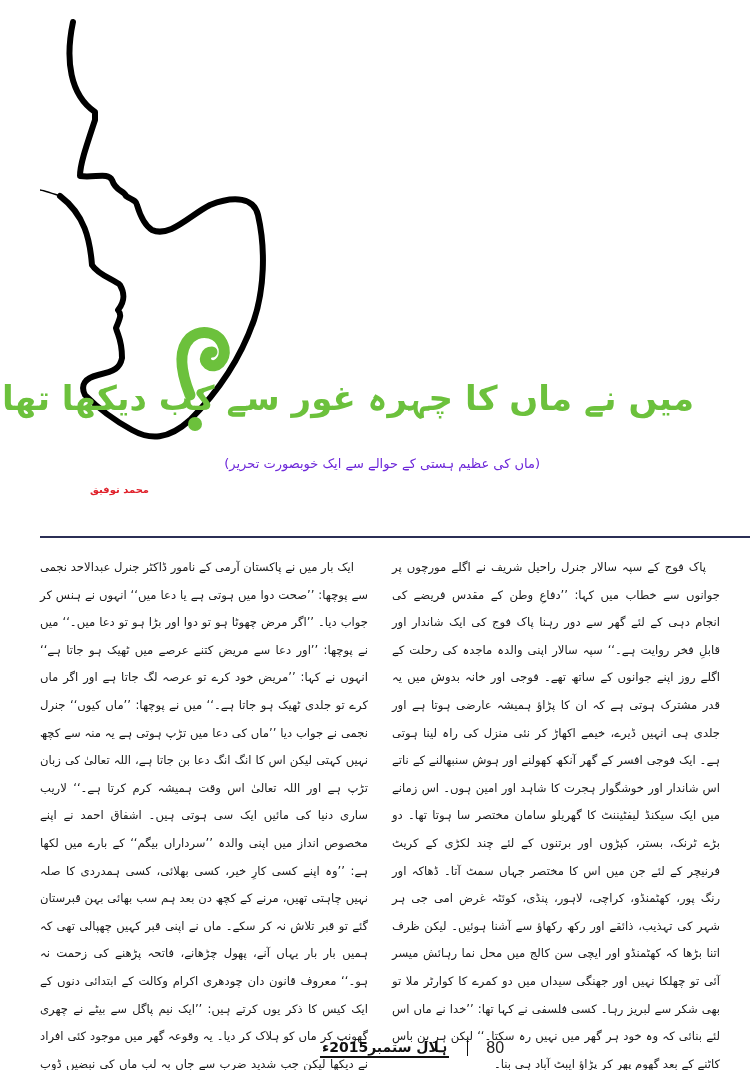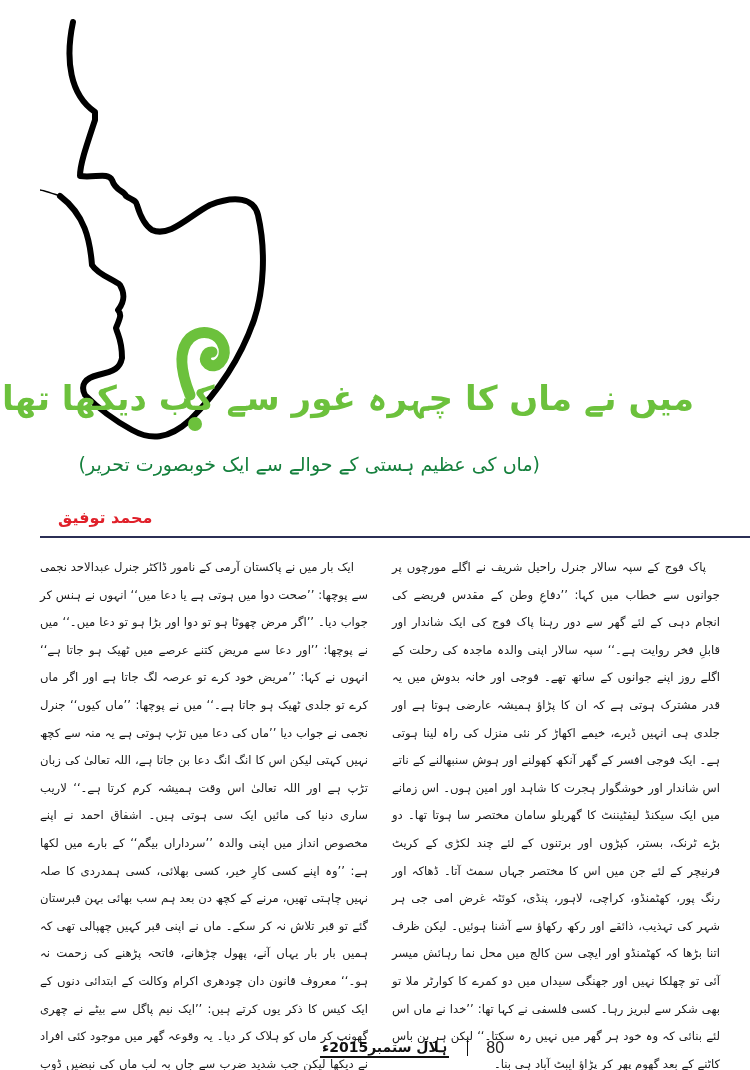--- a/index.html
+++ b/index.html
@@ -10,26 +10,26 @@
 
     .title {
       position: absolute; right: 56px; top: 368px; width: 470px;
       direction: rtl; text-align: right;
       font-family: "DejaVu Sans", sans-serif;
       font-size: 34px; line-height: 60px; color: #6cc13c; white-space: nowrap;
     }
     .subtitle {
       position: absolute; right: 210px; top: 452px;
       direction: rtl; font-family: "DejaVu Sans", sans-serif;
-      font-size: 19px; line-height: 24px; color: #15803d; white-space: nowrap;
+      font-size: 13px; line-height: 24px; color: #6d28d9; white-space: nowrap;
     }
     .byline {
-      position: absolute; left: 58px; top: 481px;
+      position: absolute; left: 90px; top: 481px;
       direction: rtl; font-family: "DejaVu Sans", sans-serif;
-      font-size: 16px; line-height: 18px; color: #e0202a; font-weight: bold; margin-top: 28px;
+      font-size: 10px; line-height: 18px; color: #e0202a; font-weight: bold;
     }
 
     .rule { position: absolute; left: 40px; top: 536px; width: 710px; height: 2px; background: #2b2f55; }
 
     .column {
       position: absolute; top: 554px; width: 328px;
       direction: rtl; text-align: justify; text-align-last: right;
       font-family: "DejaVu Sans", sans-serif;
       font-size: 11.6px; line-height: 27.6px; color: #1a1a1a;
     }

